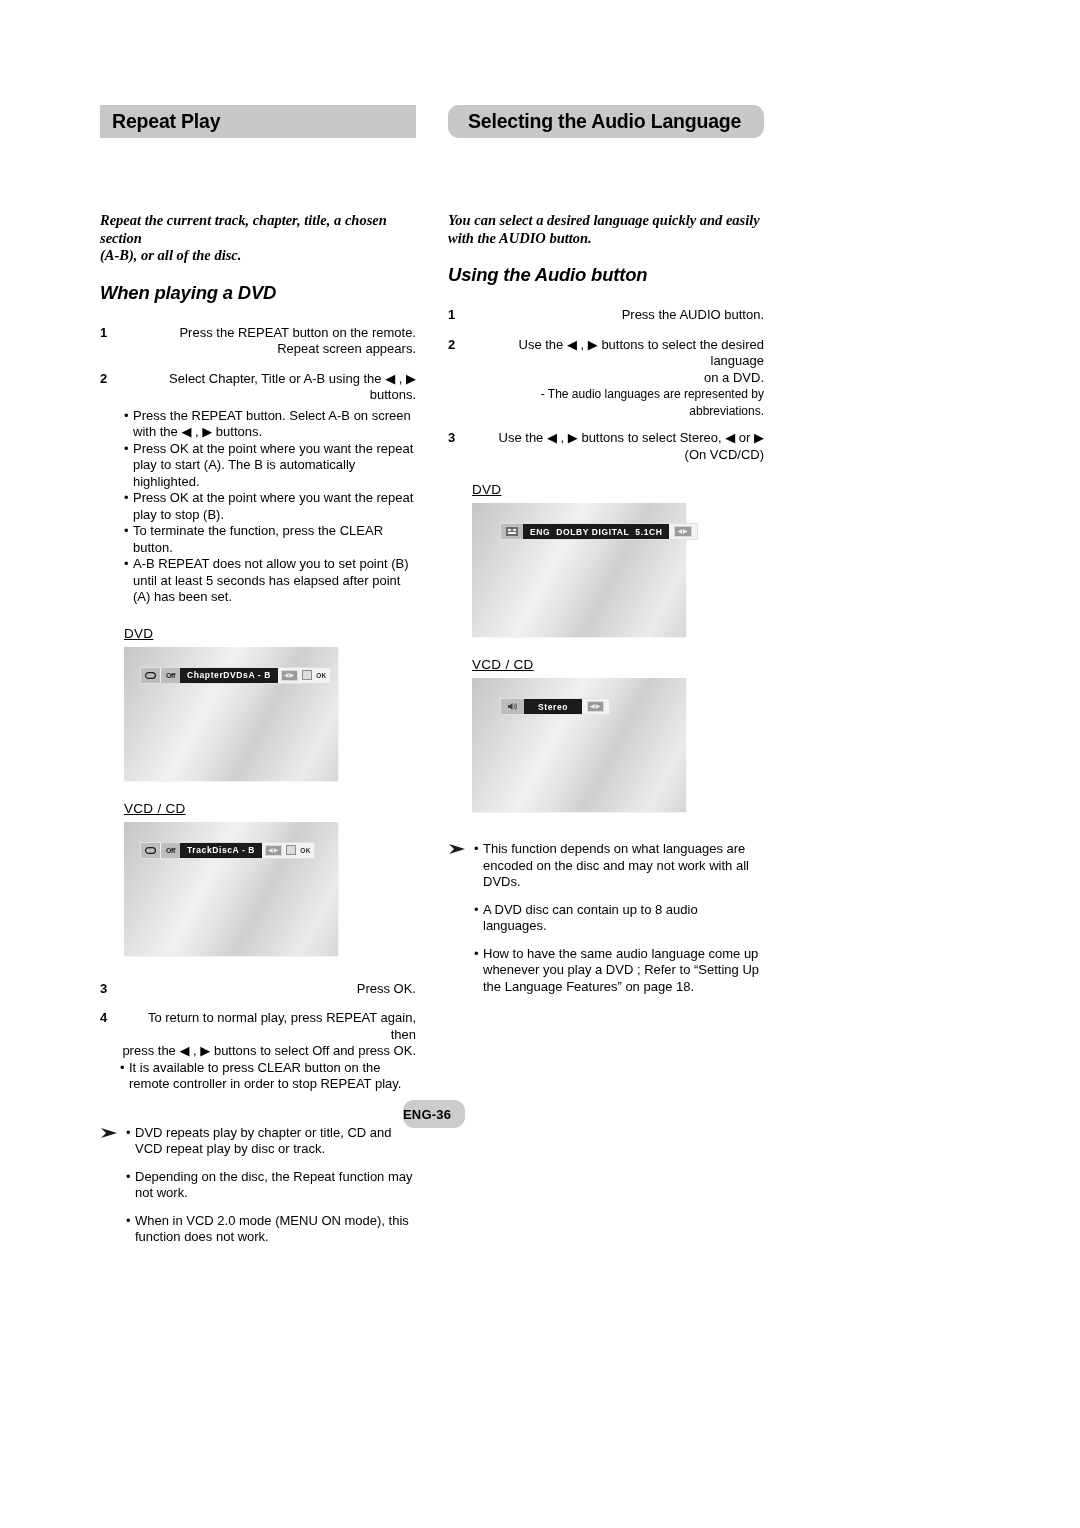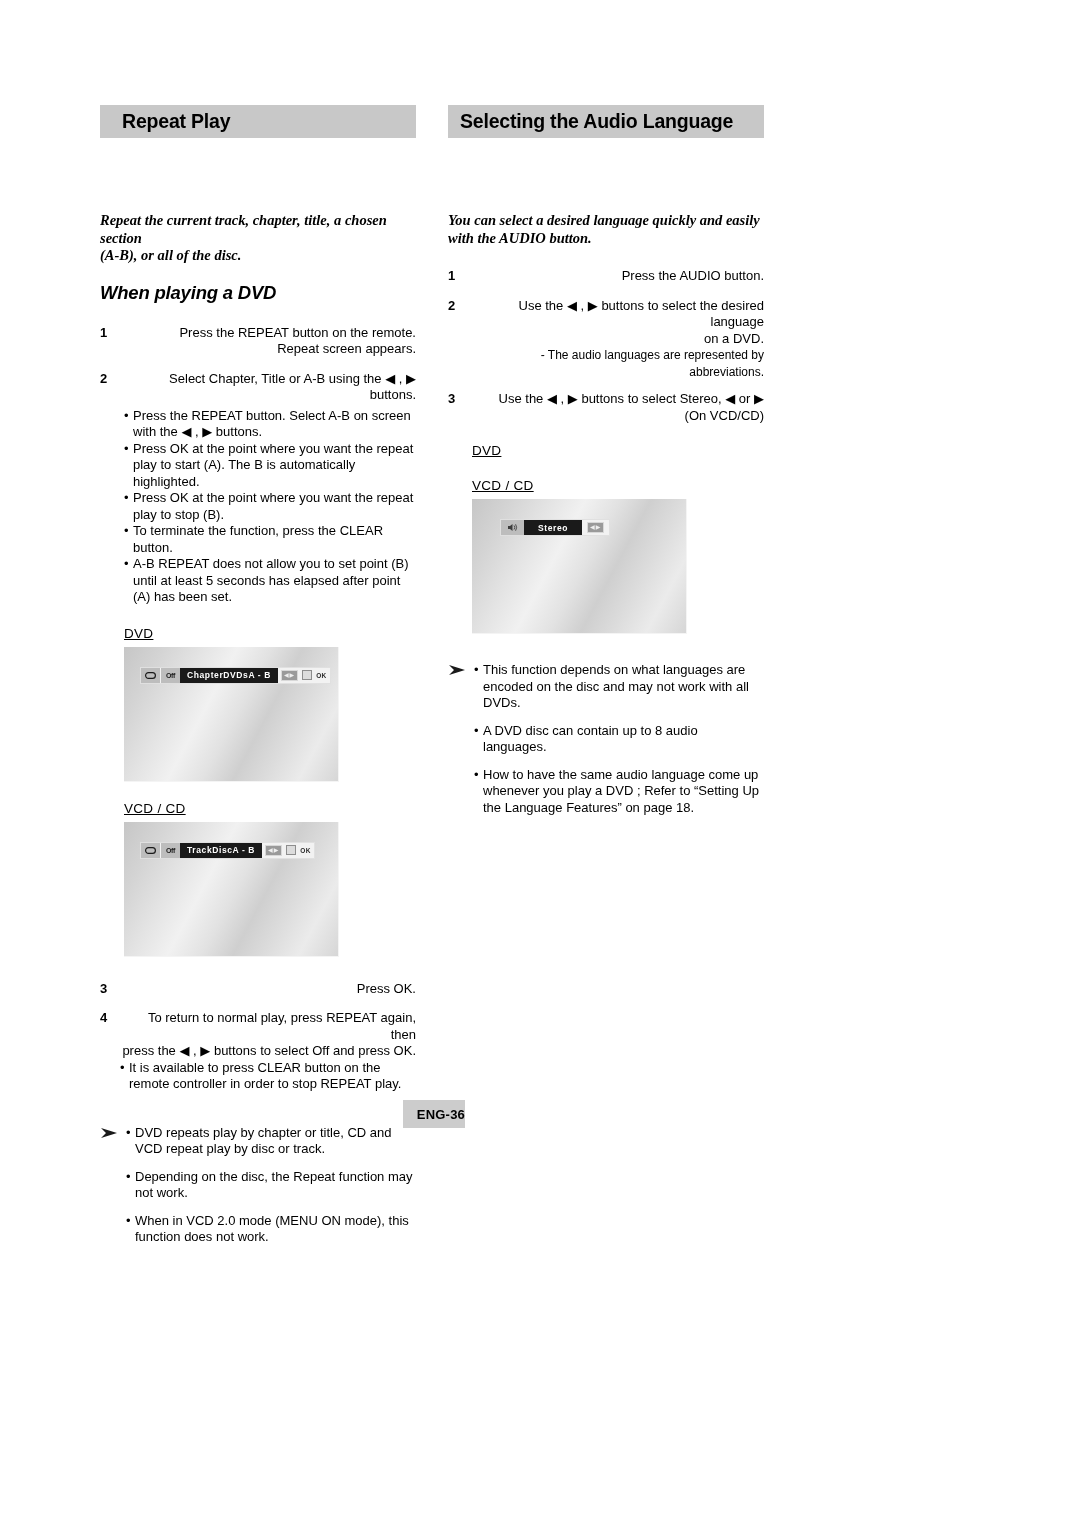--- a/index.html
+++ b/index.html
@@ -31,32 +31,32 @@
   }
   .col-left  { left: 100px; }
   .col-right { left: 448px; }
 
   
   .section-bar {
     background: #c8c8c8;
     height: 33px;
     display: flex;
     align-items: center;
-    padding-left: 22px;
+    padding-left: 12px;
     box-sizing: border-box;
   }
   .section-bar-title {
     font-size: 19.5px;
     font-weight: bold;
     letter-spacing: -0.2px;
     color: #000;
     white-space: nowrap;
     font-family: "Liberation Sans", sans-serif;
   }
-  .section-bar.right { padding-left: 12px; }
+  .section-bar.right { padding-left: 20px; border-radius: 11px; }
 
   
   .intro {
     margin-top: 74px;
     font-family: "Liberation Serif", serif;
     font-style: italic;
     font-weight: bold;
     font-size: 14.5px;
     line-height: 17.5px;
     color: #000;
@@ -219,21 +219,22 @@
   
   .page-badge {
     position: absolute;
     left: 403px;
     top: 1100px;
     width: 62px;
     height: 28px;
     background: #cccccc;
     display: flex;
     align-items: center;
-    justify-content: flex-end;
+    justify-content: flex-start;
+    border-radius: 11px;
   }
   .page-badge-txt {
     font-size: 13px;
     font-weight: bold;
     letter-spacing: 0.2px;
   }
 </style>
 </head>
 <body>
 
@@ -390,20 +391,21 @@
 
     <div class="section-bar right">
       <span class="section-bar-title">Selecting the Audio Language</span>
     </div>
 
     <div class="intro">
       <span class="line">You can select a desired language quickly and easily</span><br>
       <span class="line">with the AUDIO button.</span>
     </div>
 
+    <div class="subhead">Using the Audio button</div>
 
     <div class="steps">
 
       <div class="step" style="margin-bottom:13px;">
         <div class="step-num">1</div>
         <div class="step-body">
           <span class="line">Press the AUDIO button.</span>
         </div>
       </div>
 
@@ -420,20 +422,40 @@
         <div class="step-num">3</div>
         <div class="step-body">
           <span class="line">Use the ◀ , ▶ buttons to select Stereo, ◀ or ▶</span>
           <span class="line">(On VCD/CD)</span>
         </div>
       </div>
     </div>
 
     <div class="figure" style="margin-top:18px; padding-left:24px;">
       <div class="figure-label">DVD</div>
+      <div class="screen">
+        <div class="osd" style="left:28px;">
+          <div class="osd-icon" style="min-width:18px;">
+            <svg width="12" height="9" viewBox="0 0 12 9">
+              <rect x="0" y="0" width="12" height="9" fill="#6d6d6d"></rect>
+              <rect x="2" y="2" width="3" height="2" fill="#efefef"></rect>
+              <rect x="7" y="2" width="3" height="2" fill="#efefef"></rect>
+              <rect x="2" y="5" width="8" height="2" fill="#efefef"></rect>
+            </svg>
+          </div>
+          <div class="osd-dark" style="gap:6px;">
+            <span class="itm">ENG</span>
+            <span class="itm">DOLBY DIGITAL</span>
+            <span class="itm">5.1CH</span>
+          </div>
+          <div class="osd-tail" style="padding:0 5px;">
+            <span class="osd-chip">◀▶</span>
+          </div>
+        </div>
+      </div>
     </div>
 
     <div class="figure" style="margin-top:18px; padding-left:24px;">
       <div class="figure-label">VCD / CD</div>
       <div class="screen">
         <div class="osd" style="left:28px;">
           <div class="osd-icon" style="min-width:19px;">
             <svg width="11" height="9" viewBox="0 0 11 9">
               <path d="M1 3 L3 3 L5.5 1 L5.5 8 L3 6 L1 6 Z" fill="#3c3c3c"></path>
               <path d="M7 2.5 Q8.6 4.5 7 6.5" fill="none" stroke="#3c3c3c" stroke-width="0.9"></path>

